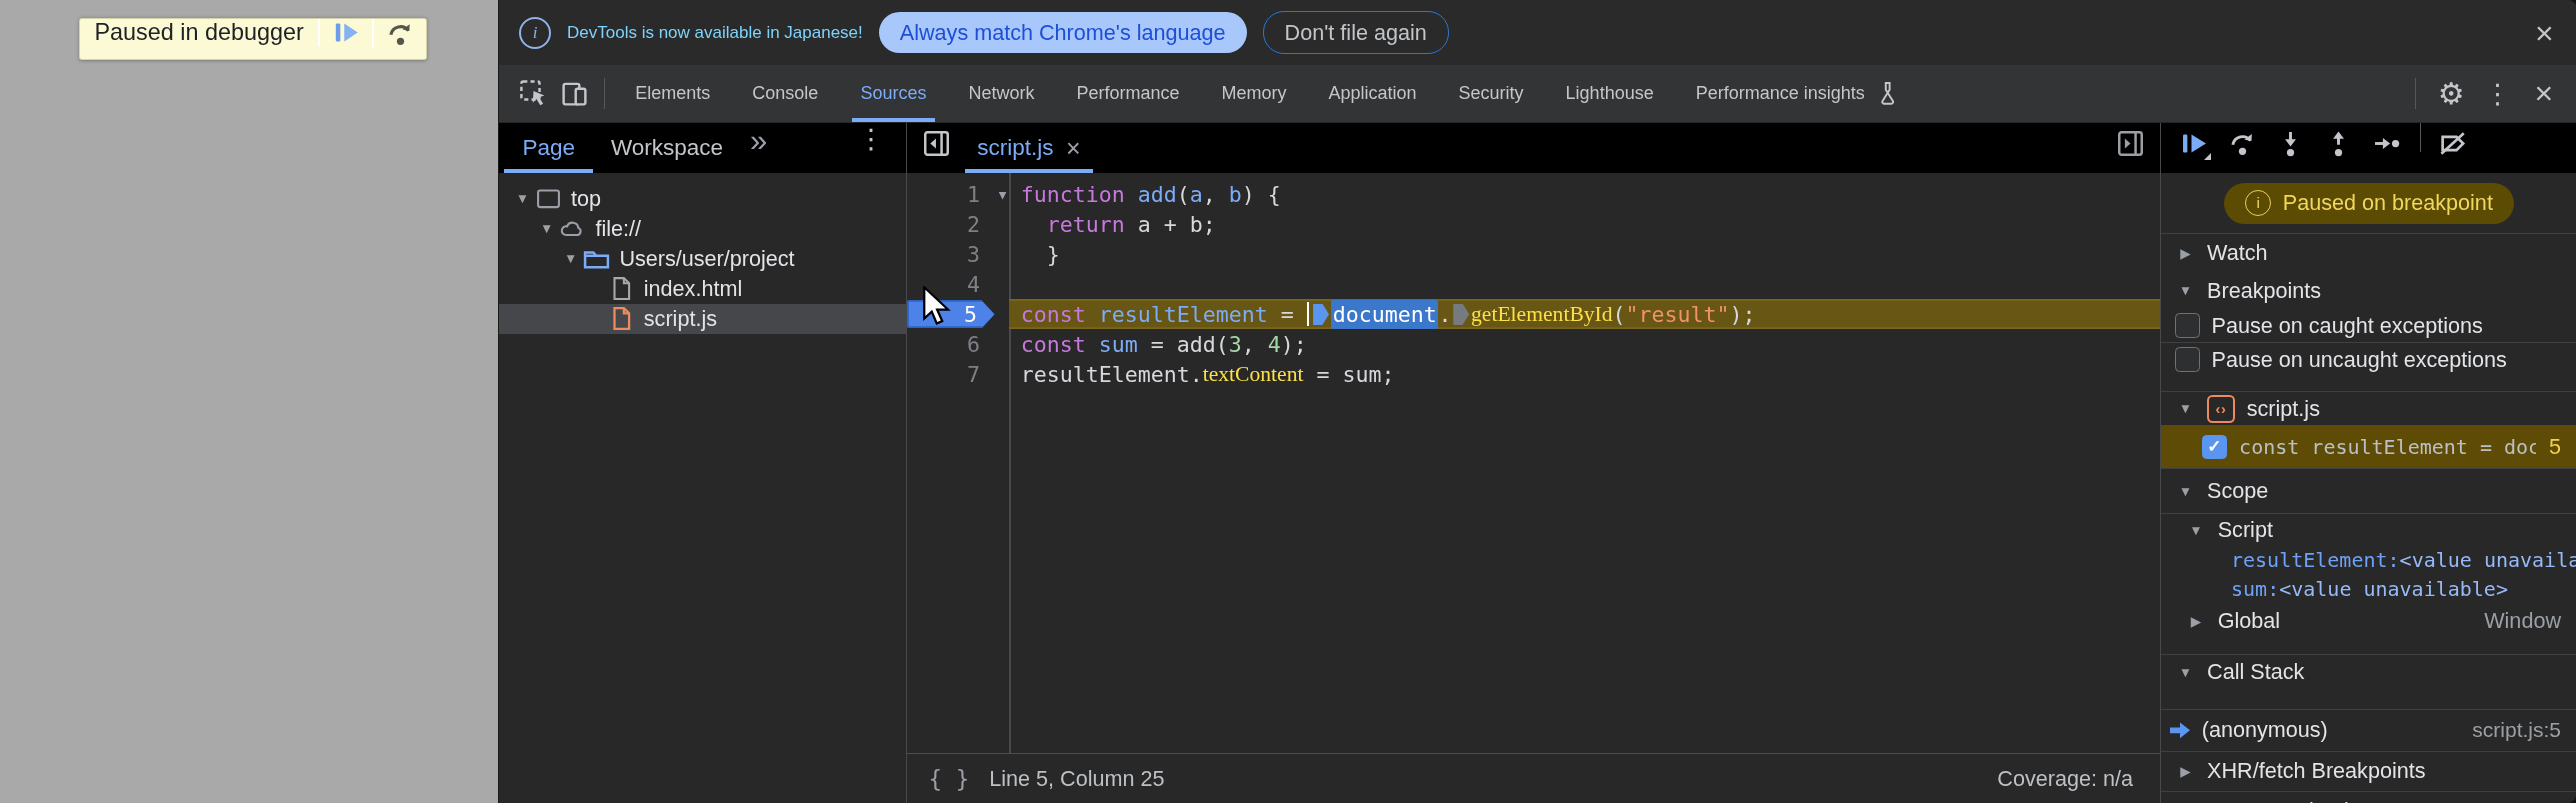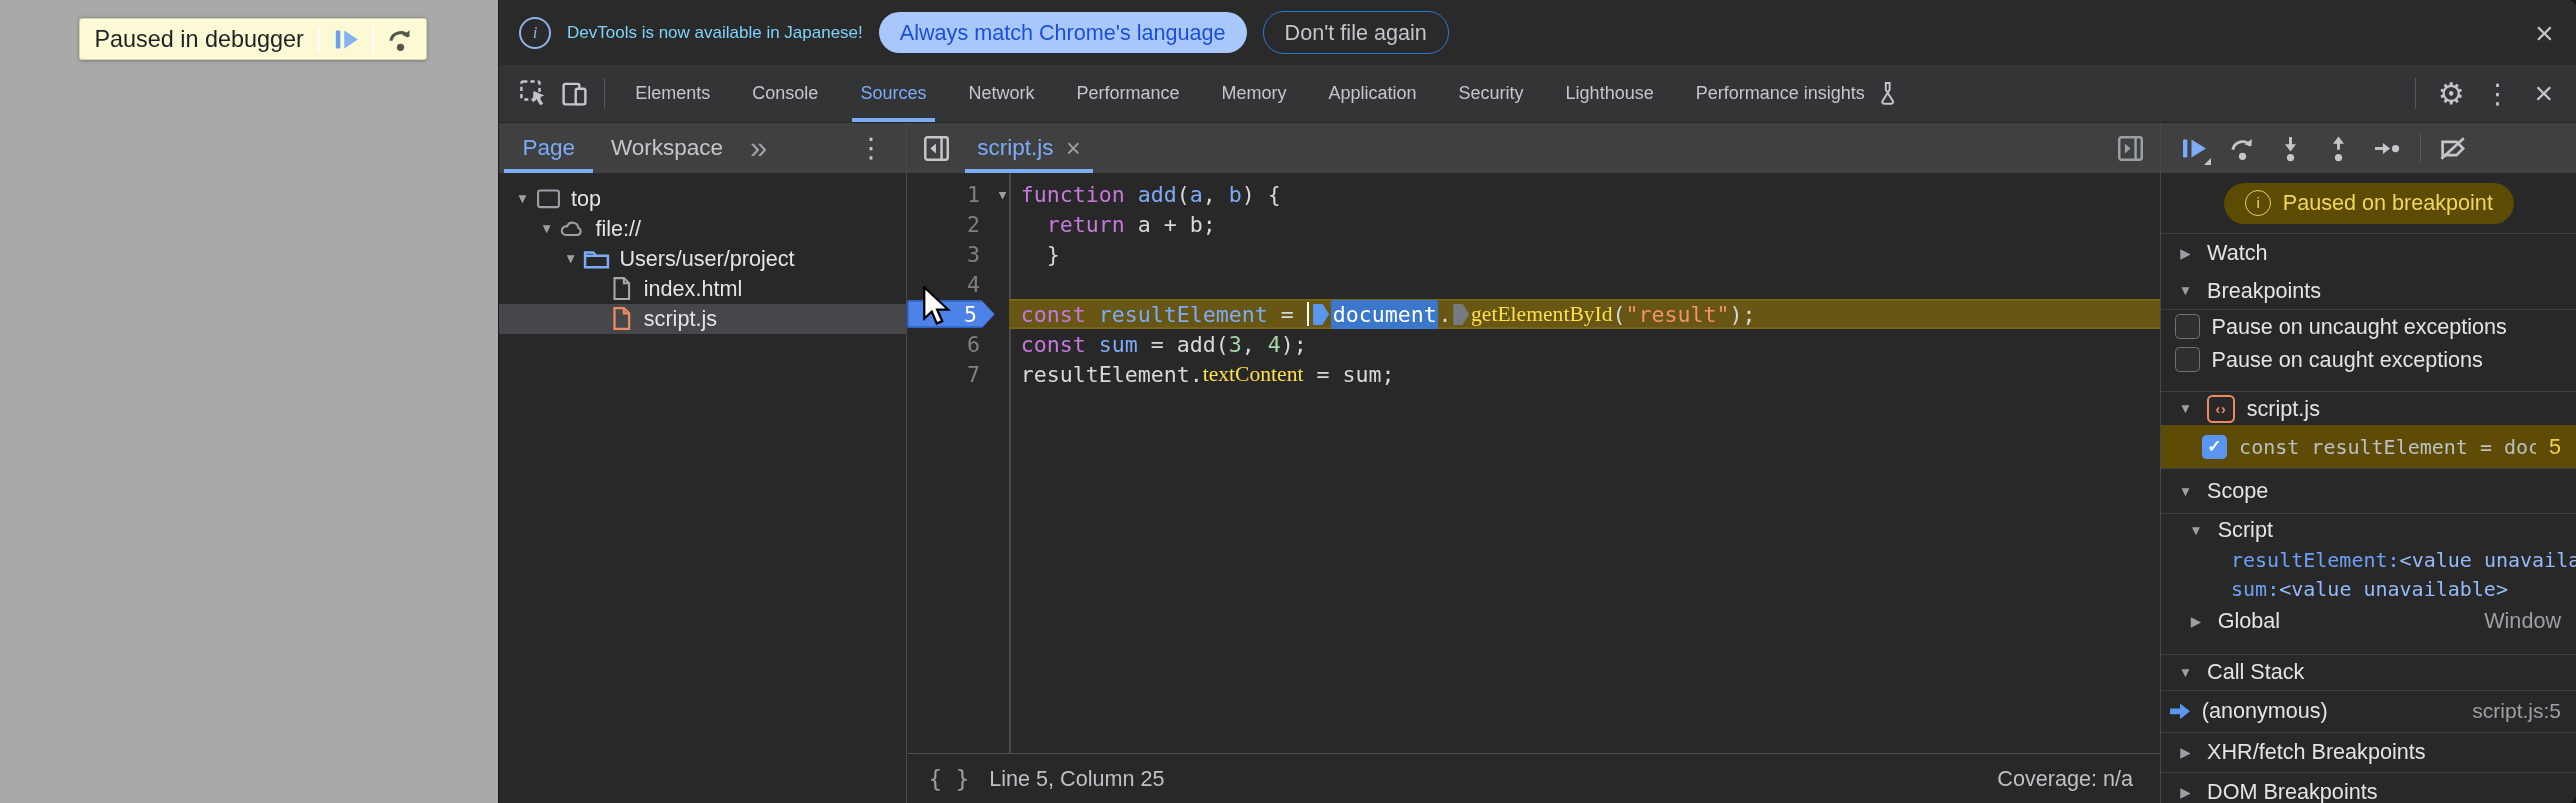--- a/index.html
+++ b/index.html
@@ -1,20 +1,20 @@
 <!DOCTYPE html>
 <html style="font-size:14.4px"><head>
 <meta charset="utf-8">
 <style>
   html,body{margin:0;padding:0;background:#141414;}
   .stage{position:relative;width:2576px;height:804px;overflow:hidden;font-family:"Liberation Sans",sans-serif;background:#141414;}
 
   
   .page-area{position:absolute;left:0;top:0;width:498px;height:804px;background:#a9a9a9;}
-  .paused-banner{position:absolute;left:79px;top:18px;height:40px;display:flex;align-items:center;background:#fbfad4;border:0.9px solid #d6d4ac;border-radius:2.7px;box-shadow:0 0.9px 3.6px rgba(0,0,0,.28);}
+  .paused-banner{position:absolute;left:79px;top:18px;height:40px;display:flex;align-items:flex-start;background:#fbfad4;border:0.9px solid #d6d4ac;border-radius:2.7px;box-shadow:0 0.9px 3.6px rgba(0,0,0,.28);}
   .pb-label{display:flex;align-items:center;padding:0 14.4px;font-size:23.4px;color:#1f2124;white-space:nowrap;}
   .pb-btn{width:52px;display:flex;align-items:center;justify-content:center;border-left:2.7px solid #ffffff;cursor:pointer;}
 
   
   .devtools{position:absolute;left:498px;top:0;width:2078px;height:804px;background:#282828;display:flex;flex-direction:column;border-left:1.8px solid #1a1a1a;border-radius:0 9px 12.6px 0;overflow:hidden;}
 
   
   .infobar{height:65px;flex:none;background:#2a2a2a;display:flex;align-items:center;padding:0 23.4px 0 20px;gap:16px;}
   .info-circle{width:28px;height:28px;flex:none;border:2.3px solid #8fb3e8;border-radius:50%;color:#8fb3e8;display:flex;align-items:center;justify-content:center;font-size:17px;font-style:italic;font-family:"Liberation Serif",serif;}
   .infobar-msg{color:#7dd3fc;font-size:17px;white-space:nowrap;}
@@ -30,21 +30,21 @@
   .tab{height:100%;display:flex;align-items:center;gap:10.8px;padding:0 21px;font-size:18px;color:#c3c7cc;position:relative;white-space:nowrap;cursor:pointer;}
   .tab.active{color:#7cacf8;}
   .tab.active::after{content:"";position:absolute;left:12.6px;right:12.6px;bottom:0;height:3.6px;background:#7cacf8;}
   .tabbar-right{margin-left:auto;display:flex;align-items:center;gap:5.4px;}
   .gear{font-size:30px;color:#c3c7cc;}
   .dots{font-size:27px;color:#c3c7cc;}
   .close-x{font-size:32px;color:#c3c7cc;}
 
   
   .content{flex:1;display:flex;min-height:0;}
-  .panelbar{height:50px;flex:none;background:#404040;display:flex;align-items:center;}
+  .panelbar{height:50px;flex:none;background:#000000;display:flex;align-items:flex-start;}
 
   
   .navigator{width:407px;flex:none;display:flex;flex-direction:column;border-right:0.9px solid #47494c;}
   .nav-tab{height:100%;display:flex;align-items:center;padding:0 18px;font-size:22.5px;color:#c3c7cc;position:relative;cursor:pointer;}
   .nav-tab.active{color:#7cacf8;}
   .nav-tab.active::after{content:"";position:absolute;left:0;right:0;bottom:0;height:3.6px;background:#7cacf8;}
   .more-tabs{font-size:31px;color:#9aa0a6;padding:0 9px;cursor:pointer;}
   .nav-dots{margin-left:auto;margin-right:16px;font-size:27px;color:#c3c7cc;cursor:pointer;}
   .tree{flex:1;background:#282828;padding-top:10.8px;}
   .tree-row{height:30px;display:flex;align-items:center;font-size:21.6px;color:#e2e4e7;cursor:pointer;}
@@ -392,27 +392,27 @@
           <div class="rp-row bt" style="height:38px;">
             <span class="rp-caret">▶</span>
             <span>Watch</span>
           </div>
 
           <div class="rp-row" style="height:37px;">
             <span class="rp-caret">▼</span>
             <span>Breakpoints</span>
           </div>
 
+          <div class="rp-row" style="height:33px;">
+            <span class="cb"></span>
+            <span>Pause on caught exceptions</span>
+          </div>
           <div class="rp-row bt" style="height:33px;">
             <span class="cb"></span>
             <span>Pause on uncaught exceptions</span>
-          </div>
-          <div class="rp-row" style="height:33px;">
-            <span class="cb"></span>
-            <span>Pause on caught exceptions</span>
           </div>
 
           <div class="rp-row bt" style="height:33px;margin-top:15.3px;">
             <span class="rp-caret">▼</span>
             <span class="code-chip">‹›</span>
             <span>script.js</span>
           </div>
 
           <div class="bp-item">
             <span class="cb checked">
@@ -447,21 +447,21 @@
             <span class="rp-caret">▶</span>
             <span>Global</span>
             <span class="right-val">Window</span>
           </div>
 
           <div class="rp-row bt" style="height:35px;margin-top:16px;">
             <span class="rp-caret">▼</span>
             <span>Call Stack</span>
           </div>
 
-          <div class="rp-row bt" style="height:41px;padding-left:9px;padding-right:16px;">
+          <div class="rp-row bt" style="height:41px;padding-left:9px;padding-right:16px;margin-top:19px;">
             <span class="cs-arrow"></span>
             <span>(anonymous)</span>
             <span class="loc">script.js:5</span>
           </div>
 
           <div class="rp-row bt" style="height:39px;">
             <span class="rp-caret">▶</span>
             <span>XHR/fetch Breakpoints</span>
           </div>
 

